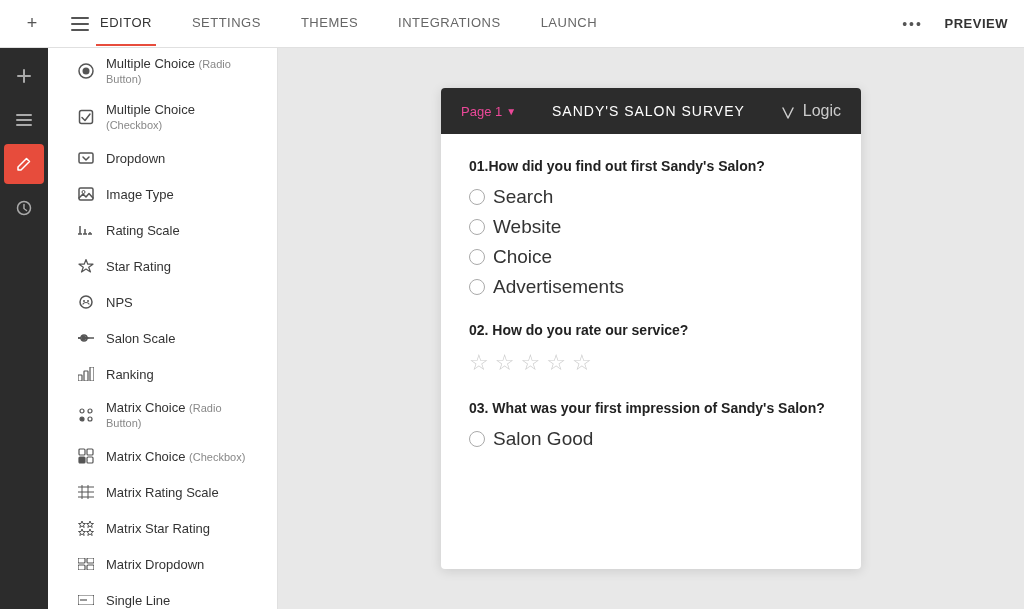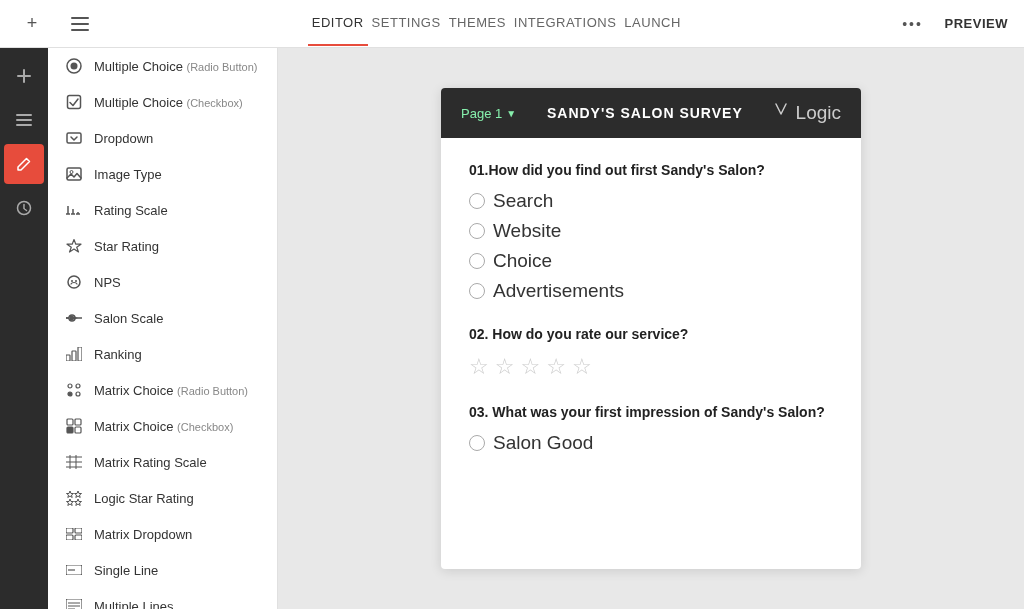--- a/index.html
+++ b/index.html
@@ -9,21 +9,21 @@
     .top-nav {
       height: 48px;
       background: #fff;
       border-bottom: 1px solid #e0e0e0;
       display: flex;
       align-items: center;
       padding: 0 16px;
       flex-shrink: 0;
     }
     .top-nav-left { display: flex; align-items: center; gap: 16px; }
-    .top-nav-center { flex: 1; display: flex; justify-content: center; }
+    .top-nav-center { flex: 1; display: flex; gap: 32px; }
     .top-nav-right { display: flex; align-items: center; gap: 16px; }
     .nav-tab {
       font-size: 13px;
       font-weight: 500;
       color: #666;
       cursor: pointer;
       padding: 14px 4px;
       border-bottom: 2px solid transparent;
       letter-spacing: 0.5px;
     }
@@ -92,21 +92,21 @@
       width: 230px;
       background: #fff;
       border-right: 1px solid #e0e0e0;
       overflow-y: auto;
       flex-shrink: 0;
     }
     .sidebar-item {
       display: flex;
       align-items: center;
       gap: 10px;
-      padding: 8px 16px;
+      padding: 8px 28px;
       cursor: pointer;
       font-size: 13px;
       color: #333;
     }
     .sidebar-item .item-icon {
       width: 20px;
       height: 20px;
       display: flex;
       align-items: center;
       justify-content: center;
@@ -137,35 +137,35 @@
     .survey-header {
       background: #2c2c2c;
       color: #fff;
       padding: 14px 20px;
       display: flex;
       align-items: center;
       justify-content: space-between;
     }
     .survey-header-page {
       font-size: 13px;
-      color: #86efac;
+      color: #ec4899;
       display: flex;
       align-items: center;
       gap: 4px;
     }
     .survey-header-title {
       font-size: 14px;
-      font-weight: 700;
+      font-weight: 400;
       letter-spacing: 1px;
     }
     .survey-header-logic {
-      font-size: 19px;
+      font-size: 16px;
       color: #ccc;
       display: flex;
-      align-items: flex-start;
+      align-items: flex-end;
       gap: 4px;
     }
     .survey-body {
       padding: 24px 28px;
     }
     .question-block {
       margin-bottom: 24px;
     }
     .question-text {
       font-size: 14px;
@@ -417,21 +417,21 @@
 
     <div class="sidebar-item">
       <span class="item-icon">
         <svg width="16" height="16" viewBox="0 0 16 16">
             <polygon points="4,1 5,3.5 7.5,3.5 5.5,5 6.2,7.5 4,6 1.8,7.5 2.5,5 0.5,3.5 3,3.5" stroke="#555" stroke-width="1" fill="none" stroke-linejoin="round"></polygon>
             <polygon points="12,1 13,3.5 15.5,3.5 13.5,5 14.2,7.5 12,6 9.8,7.5 10.5,5 8.5,3.5 11,3.5" stroke="#555" stroke-width="1" fill="none" stroke-linejoin="round"></polygon>
             <polygon points="4,9 5,11.5 7.5,11.5 5.5,13 6.2,15.5 4,14 1.8,15.5 2.5,13 0.5,11.5 3,11.5" stroke="#555" stroke-width="1" fill="none" stroke-linejoin="round"></polygon>
             <polygon points="12,9 13,11.5 15.5,11.5 13.5,13 14.2,15.5 12,14 9.8,15.5 10.5,13 8.5,11.5 11,11.5" stroke="#555" stroke-width="1" fill="none" stroke-linejoin="round"></polygon>
           </svg>
       </span>
-      <span class="item-label">Logic Star Rating</span>
+      <span class="item-label">Matrix Star Rating</span>
     </div>
 
     <div class="sidebar-item">
       <span class="item-icon">
         <svg width="16" height="12" viewBox="0 0 16 12">
             <rect x="0" y="0" width="7" height="5" rx="1" stroke="#555" stroke-width="1.2" fill="none"></rect>
             <rect x="9" y="0" width="7" height="5" rx="1" stroke="#555" stroke-width="1.2" fill="none"></rect>
             <rect x="0" y="7" width="7" height="5" rx="1" stroke="#555" stroke-width="1.2" fill="none"></rect>
             <rect x="9" y="7" width="7" height="5" rx="1" stroke="#555" stroke-width="1.2" fill="none"></rect>
           </svg>

